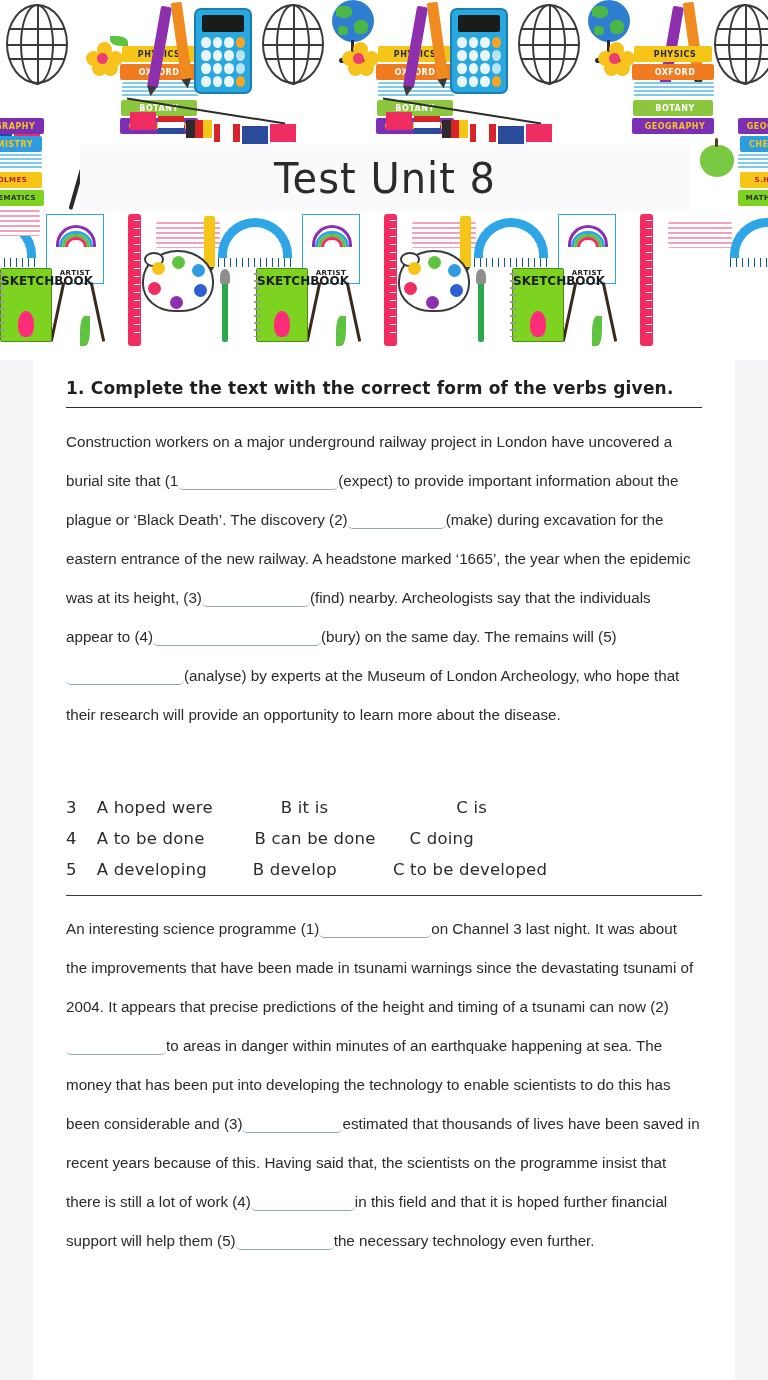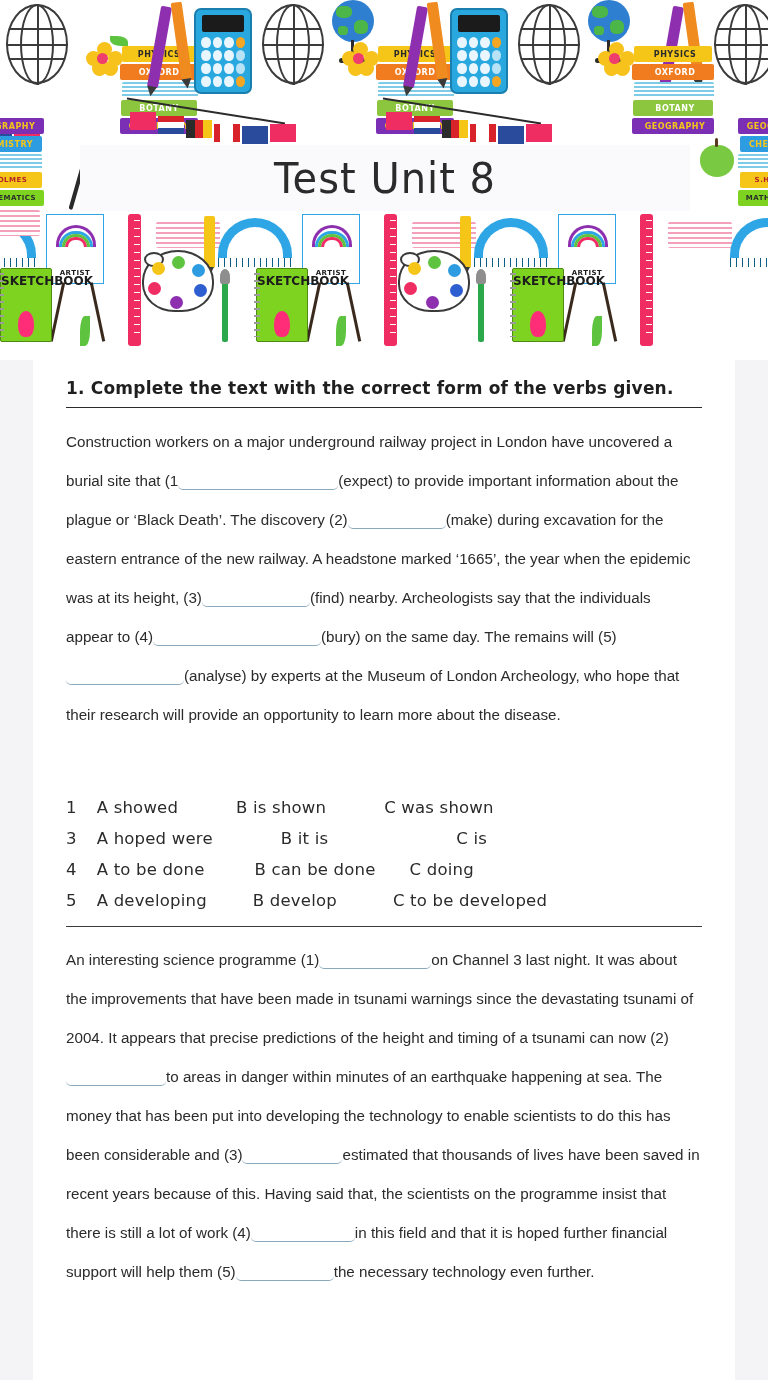--- a/index.html
+++ b/index.html
@@ -506,21 +506,20 @@
 
   <div class="section-heading">1. Complete the text with the correct form of the verbs given.</div>
   <hr class="hr">
 
   <div class="para"><span>Construction workers on a major underground railway project in London have uncovered a burial site that (1</span><span class="blank w1"></span><span>(expect) to provide important information about the plague or ‘Black Death’. The discovery (2)</span><span class="blank w2"></span><span>(make) during excavation for the eastern entrance of the new railway. A headstone marked ‘1665’, the year when the epidemic was at its height, (3)</span><span class="blank w3"></span><span>(find) nearby. Archeologists say that the individuals appear to (4)</span><span class="blank w4"></span><span>(bury) on the same day. The remains will (5)</span><span class="blank w5"></span><span>(analyse) by experts at the Museum of London Archeology, who hope that their research will provide an opportunity to learn more about the disease.</span></div>
 
   <div class="gap-lg"></div>
 
 
   <div class="mc-block">
-    <div class="mc-row"><span class="num">1</span><span class="opt-a">A showed</span><span class="opt-b">B is shown</span><span class="opt-c">C was shown</span></div>
     <div class="mc-row"><span class="num">3</span><span class="opt-a">A hoped were</span><span class="opt-b" style="padding-left:68px;">B it is</span><span class="opt-c" style="padding-left:128px;">C is</span></div>
     <div class="mc-row"><span class="num">4</span><span class="opt-a">A to be done</span><span class="opt-b" style="padding-left:50px;">B can be done</span><span class="opt-c" style="padding-left:34px;text-align:center;">C doing</span></div>
     <div class="mc-row"><span class="num">5</span><span class="opt-a">A developing</span><span class="opt-b" style="padding-left:46px;">B develop</span><span class="opt-c" style="padding-left:56px;">C to be developed</span></div>
   </div>
 
   <hr class="hr thin">
 
   <div class="para"><span>An interesting science programme (1)</span><span class="blank b1"></span><span>on Channel 3 last night. It was about the improvements that have been made in tsunami warnings since the devastating tsunami of 2004. It appears that precise predictions of the height and timing of a tsunami can now (2)</span><span class="blank b2"></span><span>to areas in danger within minutes of an earthquake happening at sea. The money that has been put into developing the technology to enable scientists to do this has been considerable and (3)</span><span class="blank b3"></span><span>estimated that thousands of lives have been saved in recent years because of this. Having said that, the scientists on the programme insist that there is still a lot of work (4)</span><span class="blank b4"></span><span>in this field and that it is hoped further financial support will help them (5)</span><span class="blank b5"></span><span>the necessary technology even further.</span></div>
 
 </div>

